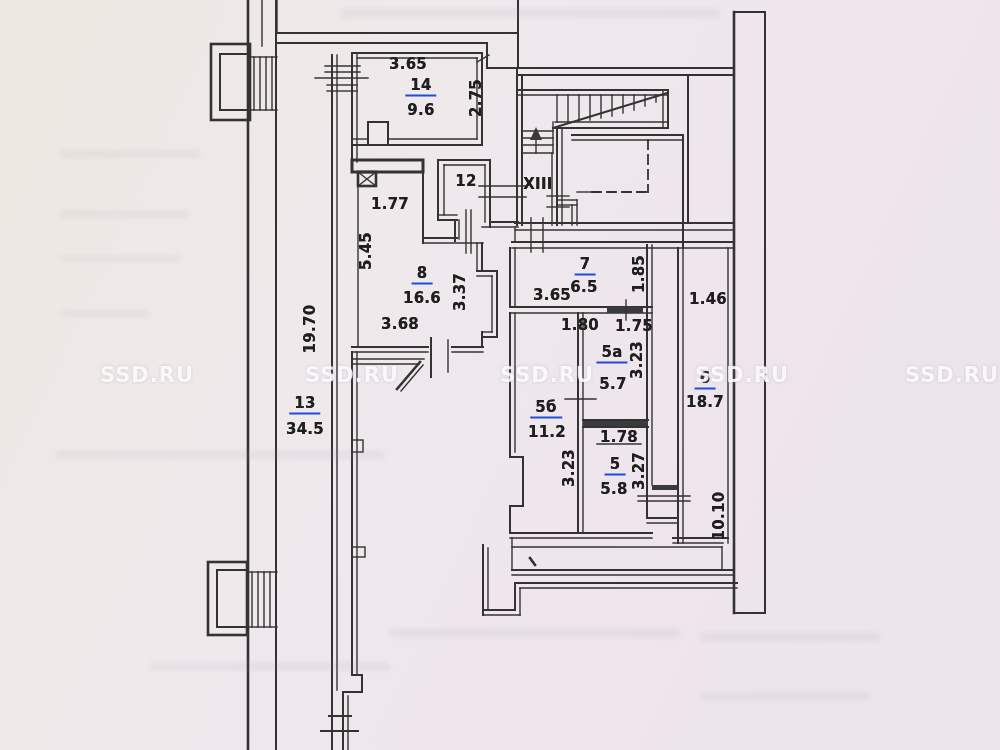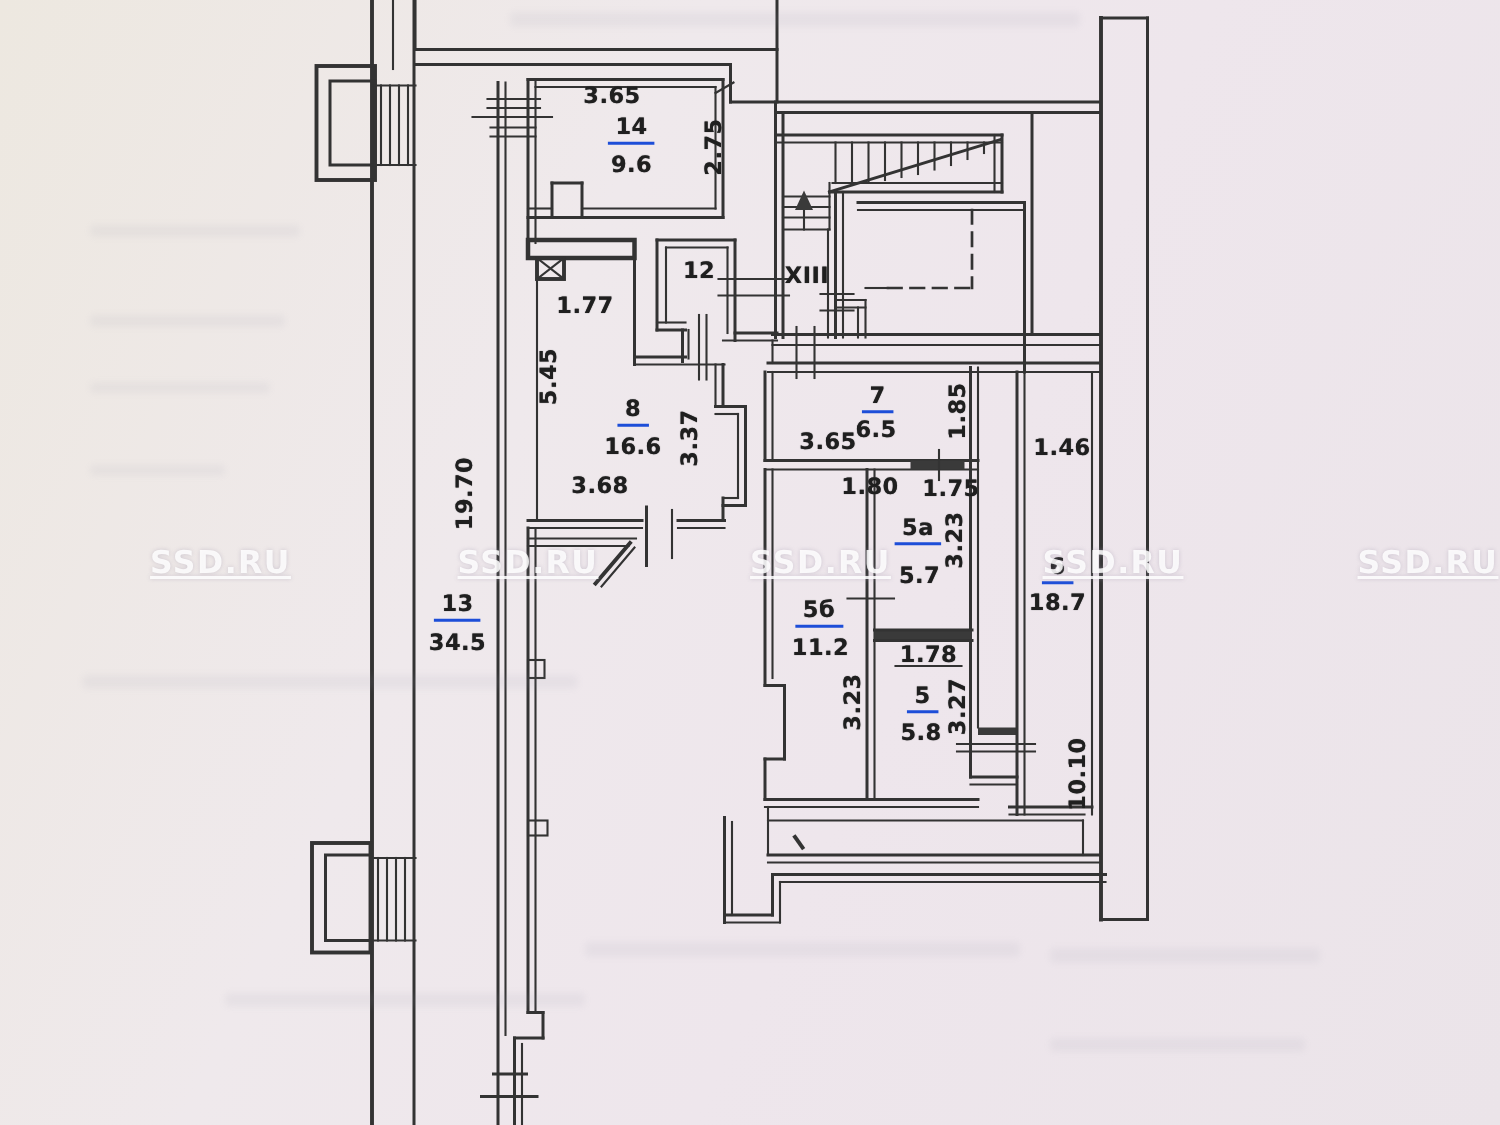--- a/index.html
+++ b/index.html
@@ -21,21 +21,20 @@
     position:absolute;color:#1f1f1f;font-size:15px;font-weight:bold;
     white-space:nowrap;letter-spacing:0.3px;line-height:1;
     transform:translate(-50%,-50%);text-shadow:0 0 0.6px #444;
   }
   .lbl.rot{transform:translate(-50%,-50%) rotate(-90deg);}
   .lbl.u{border-bottom:2px solid #1d4ed8;padding:0 5px 2px 5px;}
   .wm{
     position:absolute;font-size:21px;font-weight:bold;letter-spacing:1px;
     color:rgba(255,255,255,0.85);text-shadow:0 0 3px rgba(165,155,175,0.45);
     transform:translate(-50%,-50%);
-    text-decoration:underline;
   }
   .smudge{
     position:absolute;background:#8d8da0;opacity:0.09;filter:blur(2.5px);
     border-radius:3px;
   }
 </style>
 </head>
 <body>
 
 <div id="plan">

